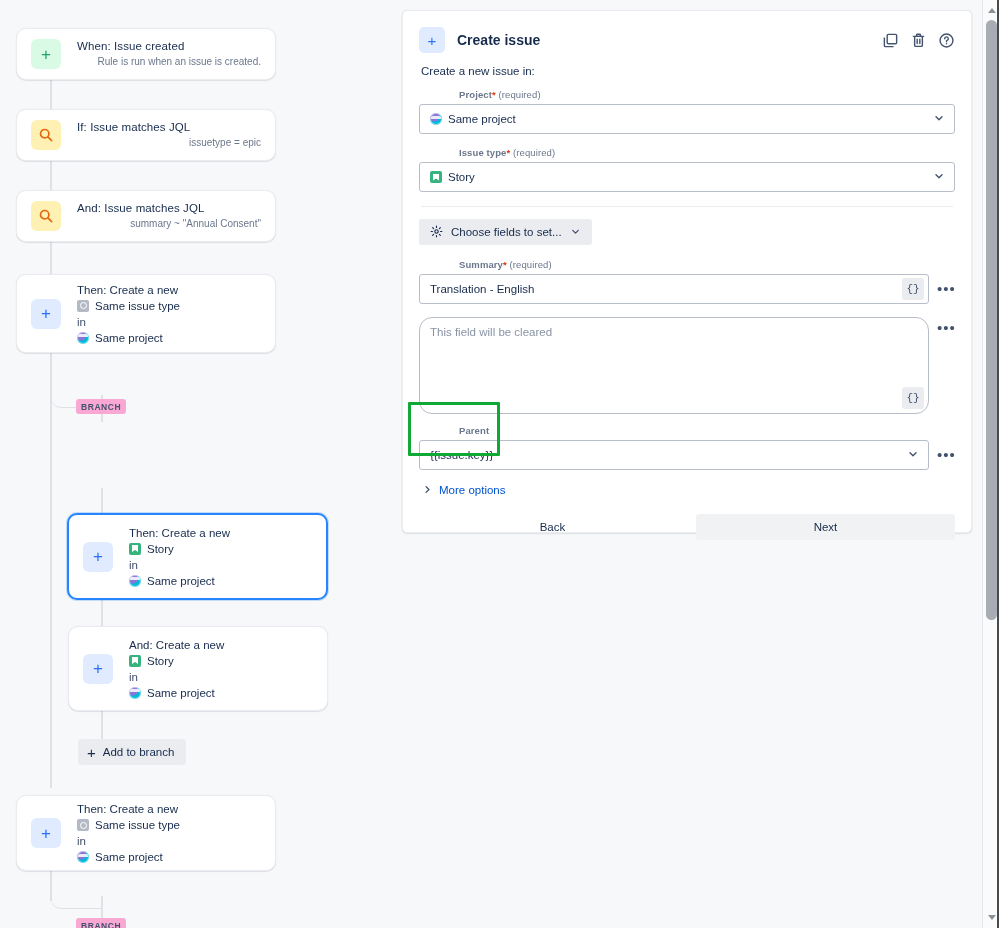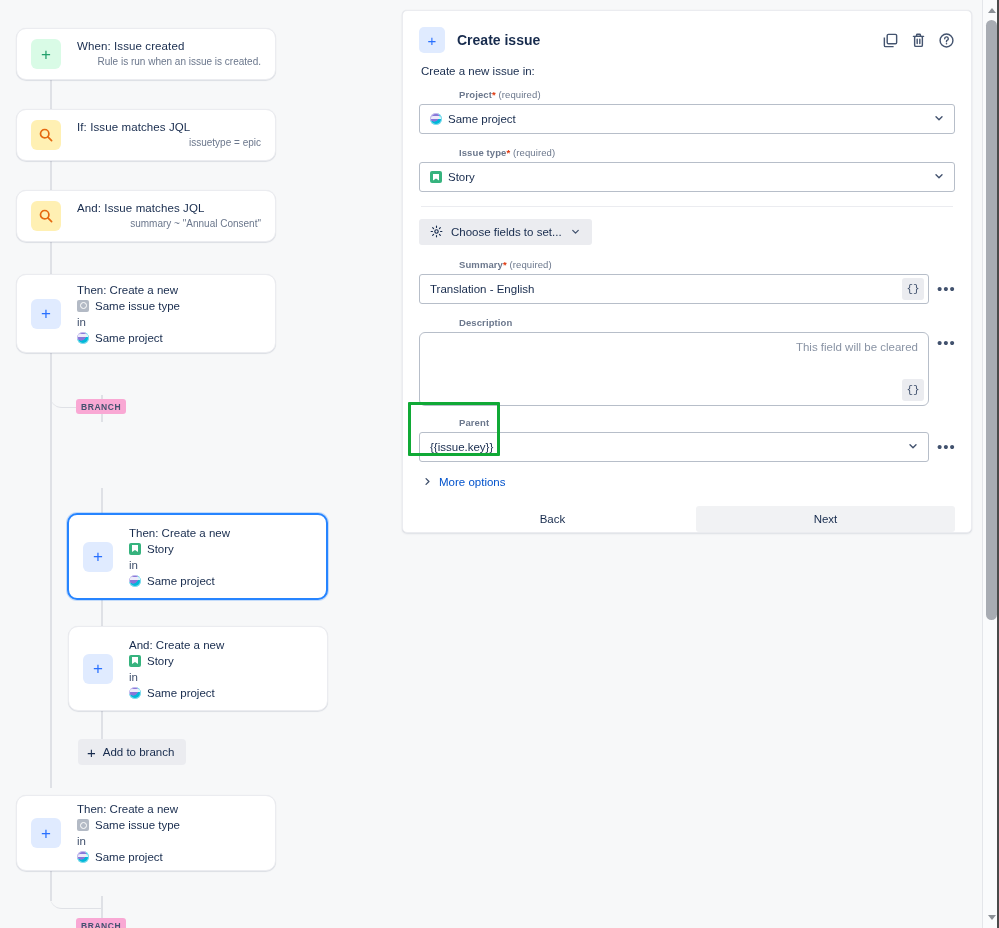--- a/index.html
+++ b/index.html
@@ -242,28 +242,27 @@
     background: #ebecf0;
     border-radius: 3px;
     width: 22px; height: 22px;
     display: flex; align-items: center; justify-content: center;
     font-size: 11px; color: #42526e;
     font-family: "Liberation Mono", monospace;
     cursor: pointer;
   }
   .textarea-box {
     position: relative;
-    height: 74px;
+    height: 97px;
     border: 1px solid #b7bec9;
-    border-radius: 6px;
+    border-radius: 13px;
     background: #fff;
     padding: 8px 10px;
     font-size: 11.5px;
     color: #8993a4;
-    text-align: right;
   }
   .textarea-box .smart-badge { top: auto; bottom: 4px; transform: none; }
 
   .ellipsis-btn {
     flex: 0 0 18px;
     width: 18px;
     color: #42526e;
     font-size: 15px;
     letter-spacing: 1px;
     line-height: 30px;
@@ -584,21 +583,20 @@
       <div class="grow">
         <div class="text-input">
           <span>Translation - English</span>
           <span class="smart-badge">{}</span>
         </div>
       </div>
       <div class="ellipsis-btn">•••</div>
     </div>
 
     
-    <div class="field-label">Description</div>
     <div class="field-row">
       <div class="grow">
         <div class="textarea-box">
           <span>This field will be cleared</span>
           <span class="smart-badge">{}</span>
         </div>
       </div>
       <div class="ellipsis-btn top">•••</div>
     </div>
 

